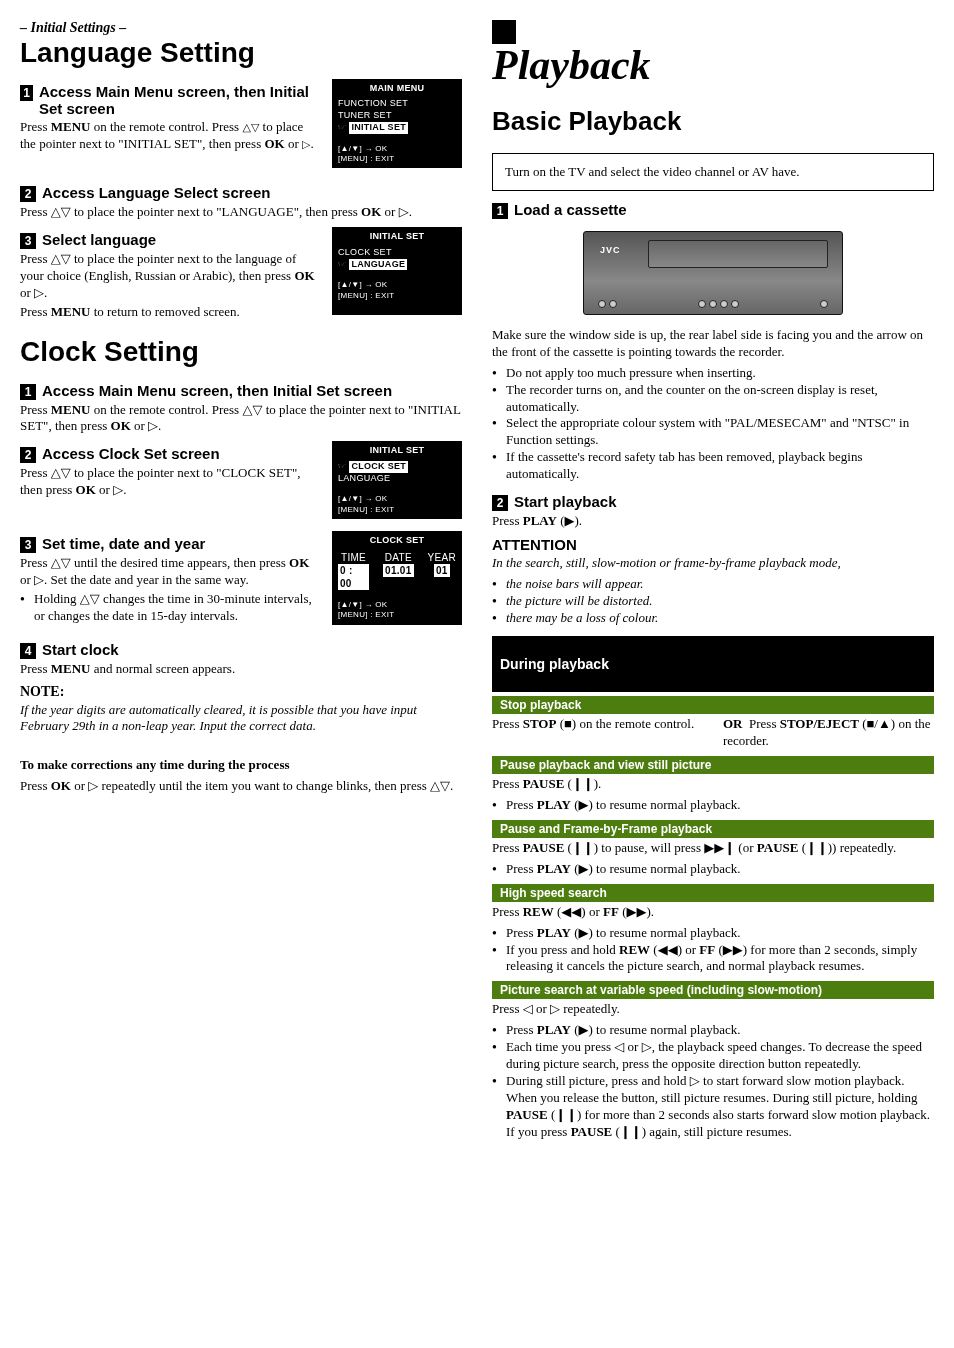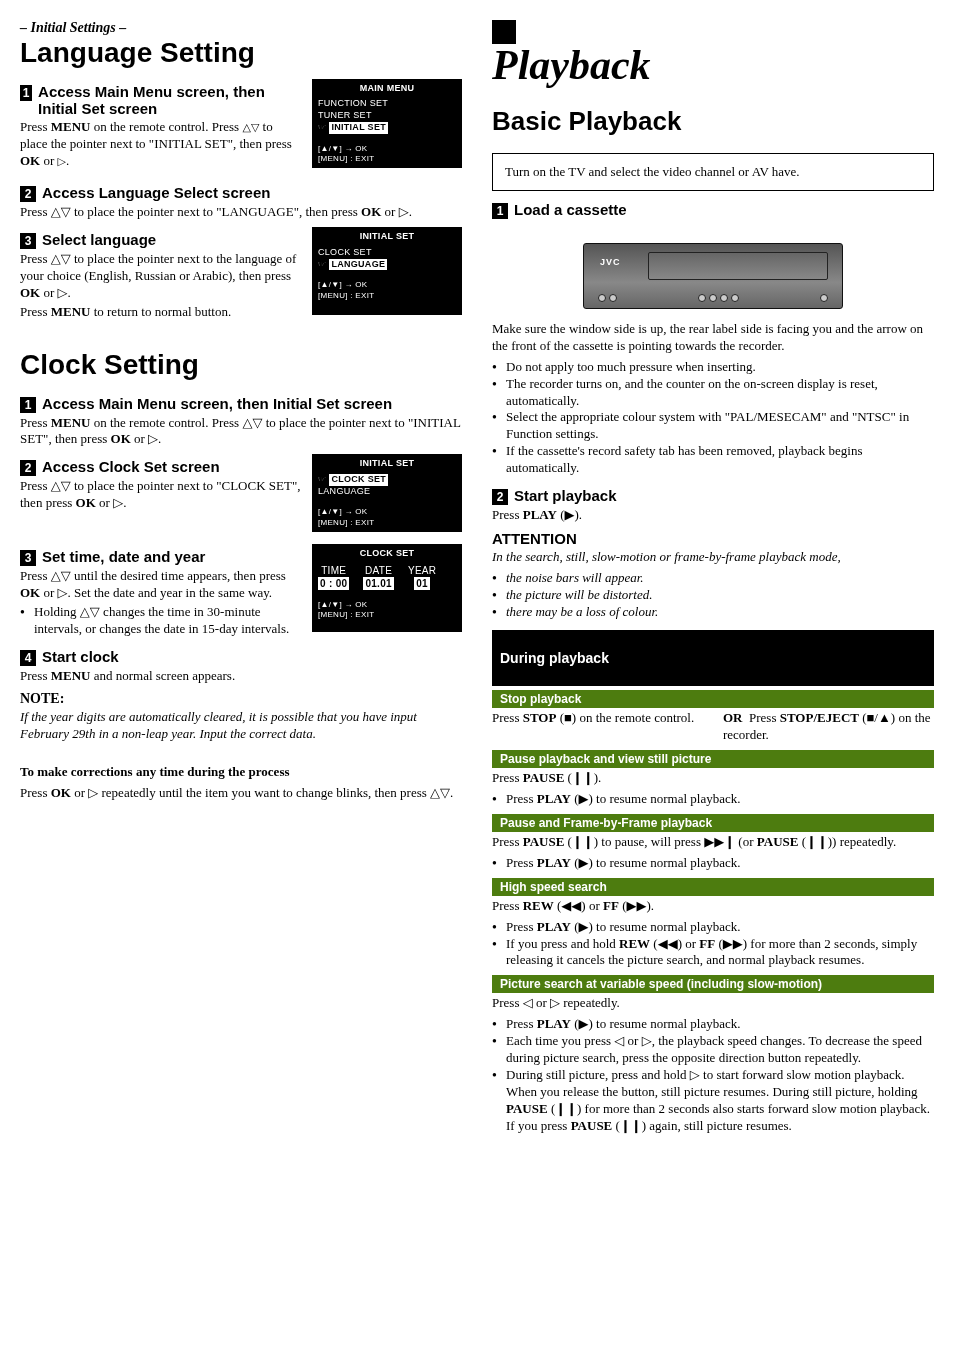--- a/index.html
+++ b/index.html
@@ -14,33 +14,33 @@
   .step-num { display: inline-flex; justify-content: center; align-items: center; background: #000; color: #fff; font-family: Arial, sans-serif; font-weight: bold; font-size: 12px; width: 16px; height: 16px; line-height: 16px; }
   .step-title { font-family: Arial, sans-serif; font-weight: 900; font-size: 15px; }
   p { line-height: 1.3; margin: 2px 0; }
   .bold { font-weight: bold; }
   .note-h { font-weight: bold; font-size: 14px; margin-top: 4px; }
   .att-h { font-family: Arial, sans-serif; font-weight: 900; font-size: 15px; margin-top: 4px; }
   .italic { font-style: italic; }
   ul.bullets { list-style: none; padding-left: 0; margin: 2px 0; }
   ul.bullets li { position: relative; padding-left: 14px; line-height: 1.3; }
   ul.bullets li::before { content: "\25CF"; position: absolute; left: 0; font-size: 8px; top: 3px; }
-  .screen { background: #000; color: #fff; font-family: Arial, sans-serif; font-size: 9px; width: 150px; padding: 4px 6px 4px 6px; margin: 4px 0 8px auto; line-height: 1.3; letter-spacing: 0.3px; }
+  .screen { background: #000; color: #fff; font-family: Arial, sans-serif; font-size: 9px; width: 130px; padding: 4px 6px 4px 6px; margin: 4px 0 8px auto; line-height: 1.3; letter-spacing: 0.3px; }
   .screen .title { text-align: center; font-weight: bold; margin-bottom: 4px; }
   .screen .row { display: flex; align-items: flex-start; gap: 3px; }
   .screen .sel { background: #fff; color: #000; font-weight: bold; padding: 0 2px; }
   .screen .footer { margin-top: 10px; font-size: 8px; }
   .step-block { display: flex; gap: 10px; }
   .step-text { flex: 1; }
   .bar { background: #000; color: #fff; font-family: Arial, sans-serif; font-weight: 900; font-size: 14px; padding: 20px 8px; margin-top: 8px; }
   .subbar { background: #4d7c0f; color: #fff; font-family: Arial, sans-serif; font-weight: bold; font-size: 12px; padding: 2px 8px; margin-top: 4px; }
   .framebox { border: 1px solid #000; padding: 10px 12px; margin: 6px 0 2px; }
   .sq { display:inline-block; width:24px; height:24px; background:#000; vertical-align:middle; margin-right:6px; }
   .tri { display:inline-block; font-size: 11px; vertical-align: baseline; }
-  .vcr { border:1px solid #111; width:260px; height:66px; margin:24px auto 10px; border-radius:3px; background:linear-gradient(#555,#777 40%,#888 60%,#666); position:relative; }
+  .vcr { border:1px solid #111; width:260px; height:84px; margin:12px auto 10px; border-radius:3px; background:linear-gradient(#555,#777 40%,#888 60%,#666); position:relative; }
   .vcr .flap { position:absolute; top:8px; right:14px; width:180px; height:28px; border:1px solid #222; border-radius:2px; background:linear-gradient(#666,#888);}
   .vcr .logo { position:absolute; top:13px; left:16px; color:#fff; font-size:9px; font-family:Arial; font-weight:bold; letter-spacing:1px;}
   .vcr .ctrl { position:absolute; bottom:6px; left:14px; right:14px; display:flex; justify-content:space-between; }
   .vcr .dot { width:8px; height:8px; border:1px solid #222; border-radius:50%; background:#ccc; }
   .vcr .grp { display:flex; gap:3px; }
   .clockrow { display:flex; gap:14px; font-size:10px; }
   .clockcell { display:flex; flex-direction:column; align-items:center; }
 </style>
 </head>
 <body>
@@ -84,36 +84,36 @@
     </div>
     <p><span>Press △▽ to place the pointer next to "LANGUAGE", then press </span><span class="bold">OK</span><span> or ▷.</span></p>
 
     <div class="step-block">
       <div class="step-text">
         <div class="step-head">
           <span class="step-num">3</span>
           <span class="step-title">Select language</span>
         </div>
         <p><span>Press △▽ to place the pointer next to the language of your choice (English, Russian or Arabic), then press </span><span class="bold">OK</span><span> or ▷.</span></p>
-        <p><span>Press </span><span class="bold">MENU</span><span> to return to normal button.</span></p>
+        <p><span>Press </span><span class="bold">MENU</span><span> to return to removed screen.</span></p>
       </div>
       <div class="screen">
         <div class="title">INITIAL SET</div>
         <div class="row">
             <span>CLOCK SET</span>
           </div>
         <div class="row">
             <span>☞</span>
             <span class="sel">LANGUAGE</span>
           </div>
         <div class="footer"><span>[▲/▼] → OK</span><br><span>[MENU] : EXIT</span></div>
       </div>
     </div>
 
-    <h1 class="main-title" style="margin-top:27px;">Clock Setting</h1>
+    <h1 class="main-title" style="margin-top:14px;">Clock Setting</h1>
 
     <div class="step-head">
       <span class="step-num">1</span>
       <span class="step-title">Access Main Menu screen, then Initial Set screen</span>
     </div>
     <p><span>Press </span><span class="bold">MENU</span><span> on the remote control. Press △▽ to place the pointer next to "INITIAL SET", then press </span><span class="bold">OK</span><span> or ▷.</span></p>
 
     <div class="step-block">
       <div class="step-text">
         <div class="step-head">

